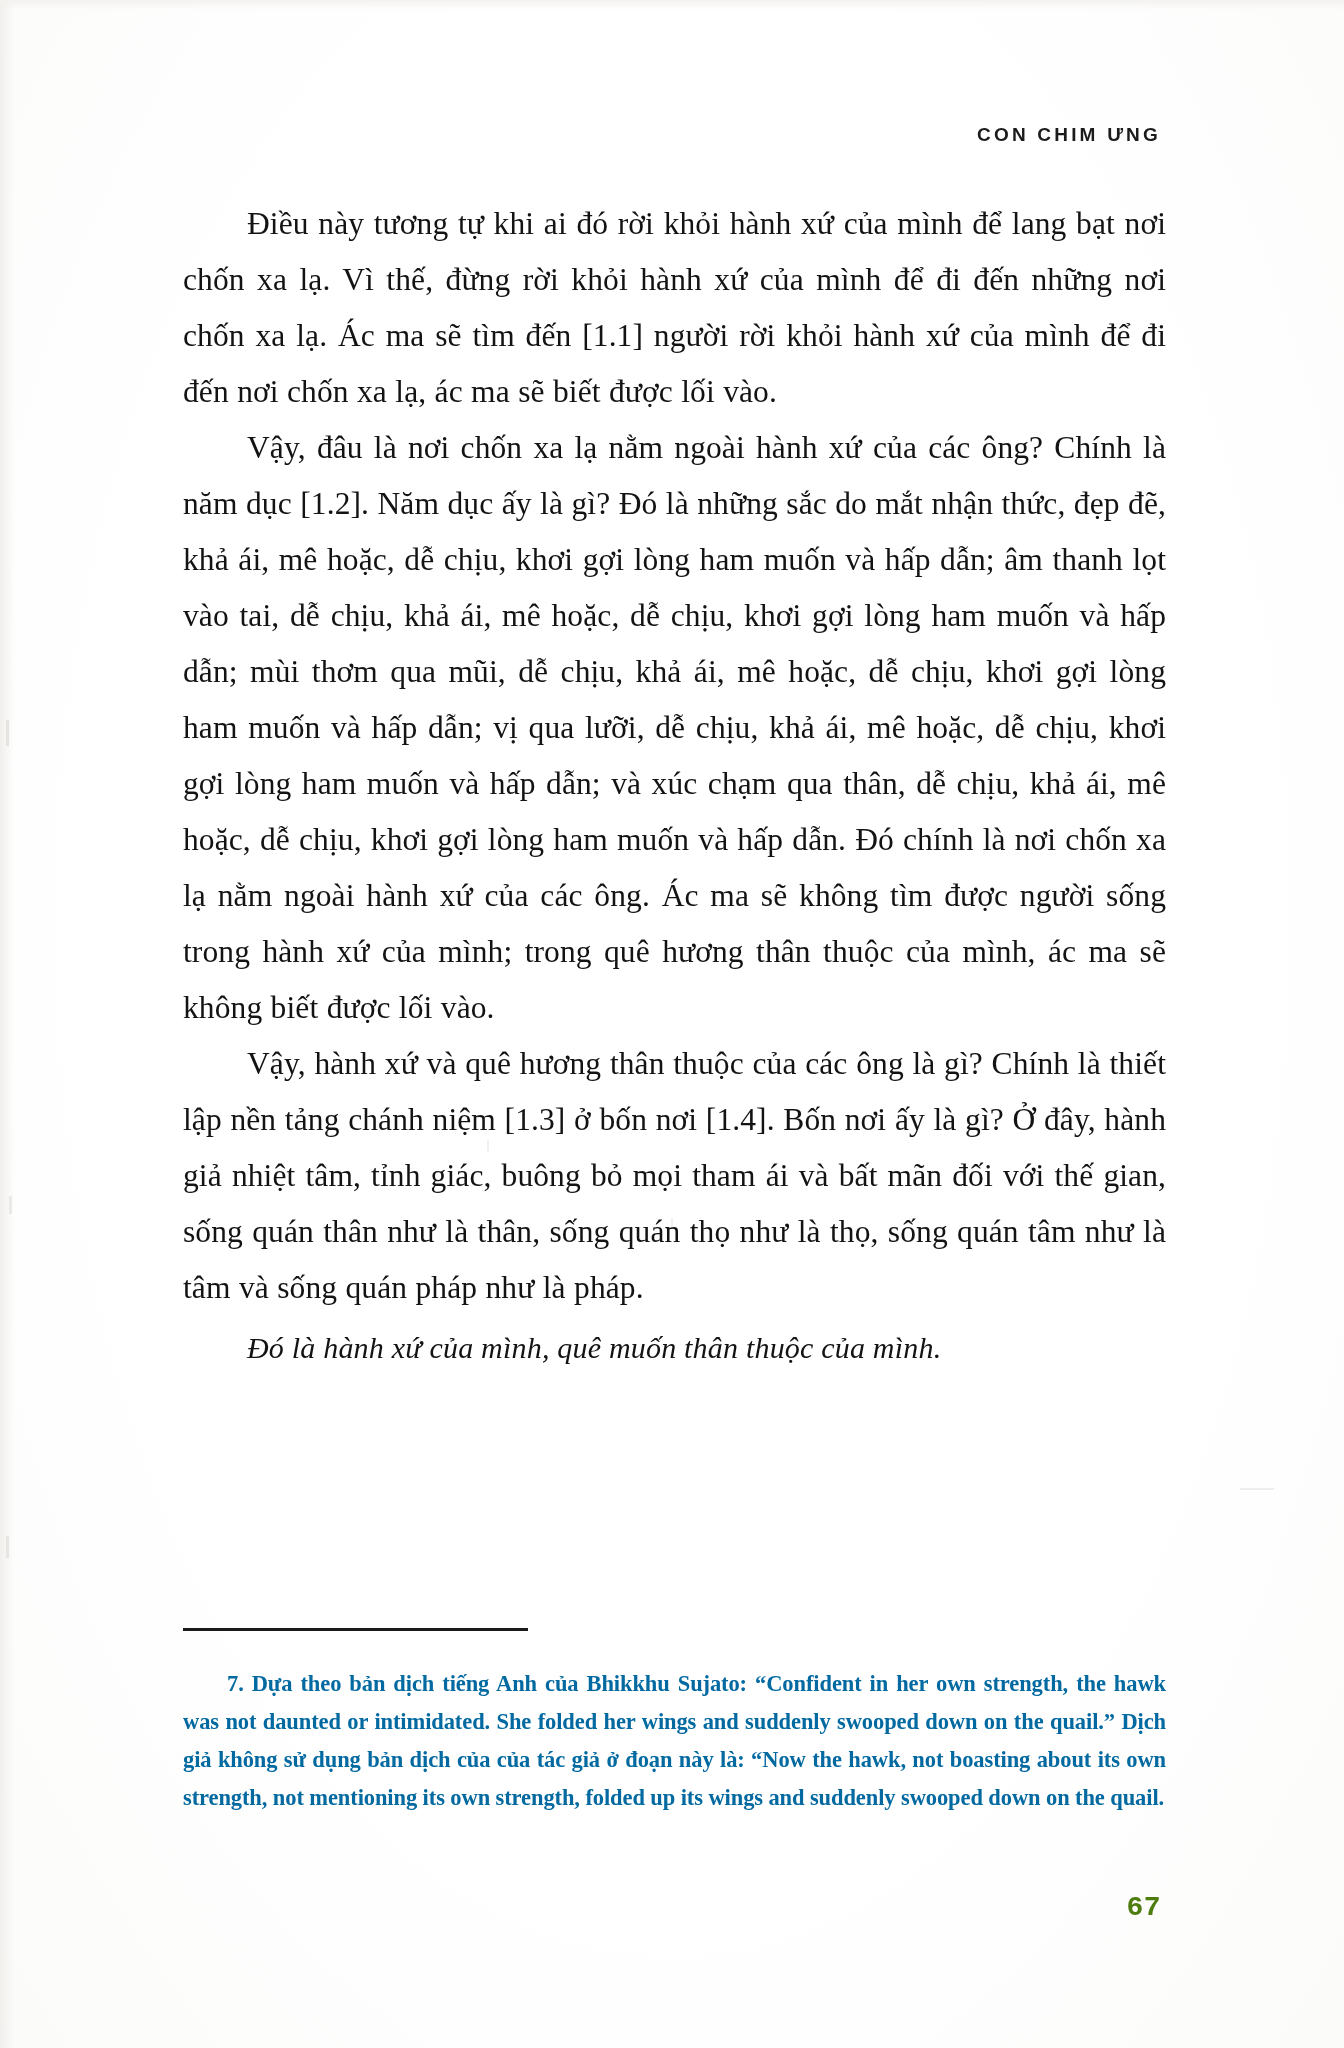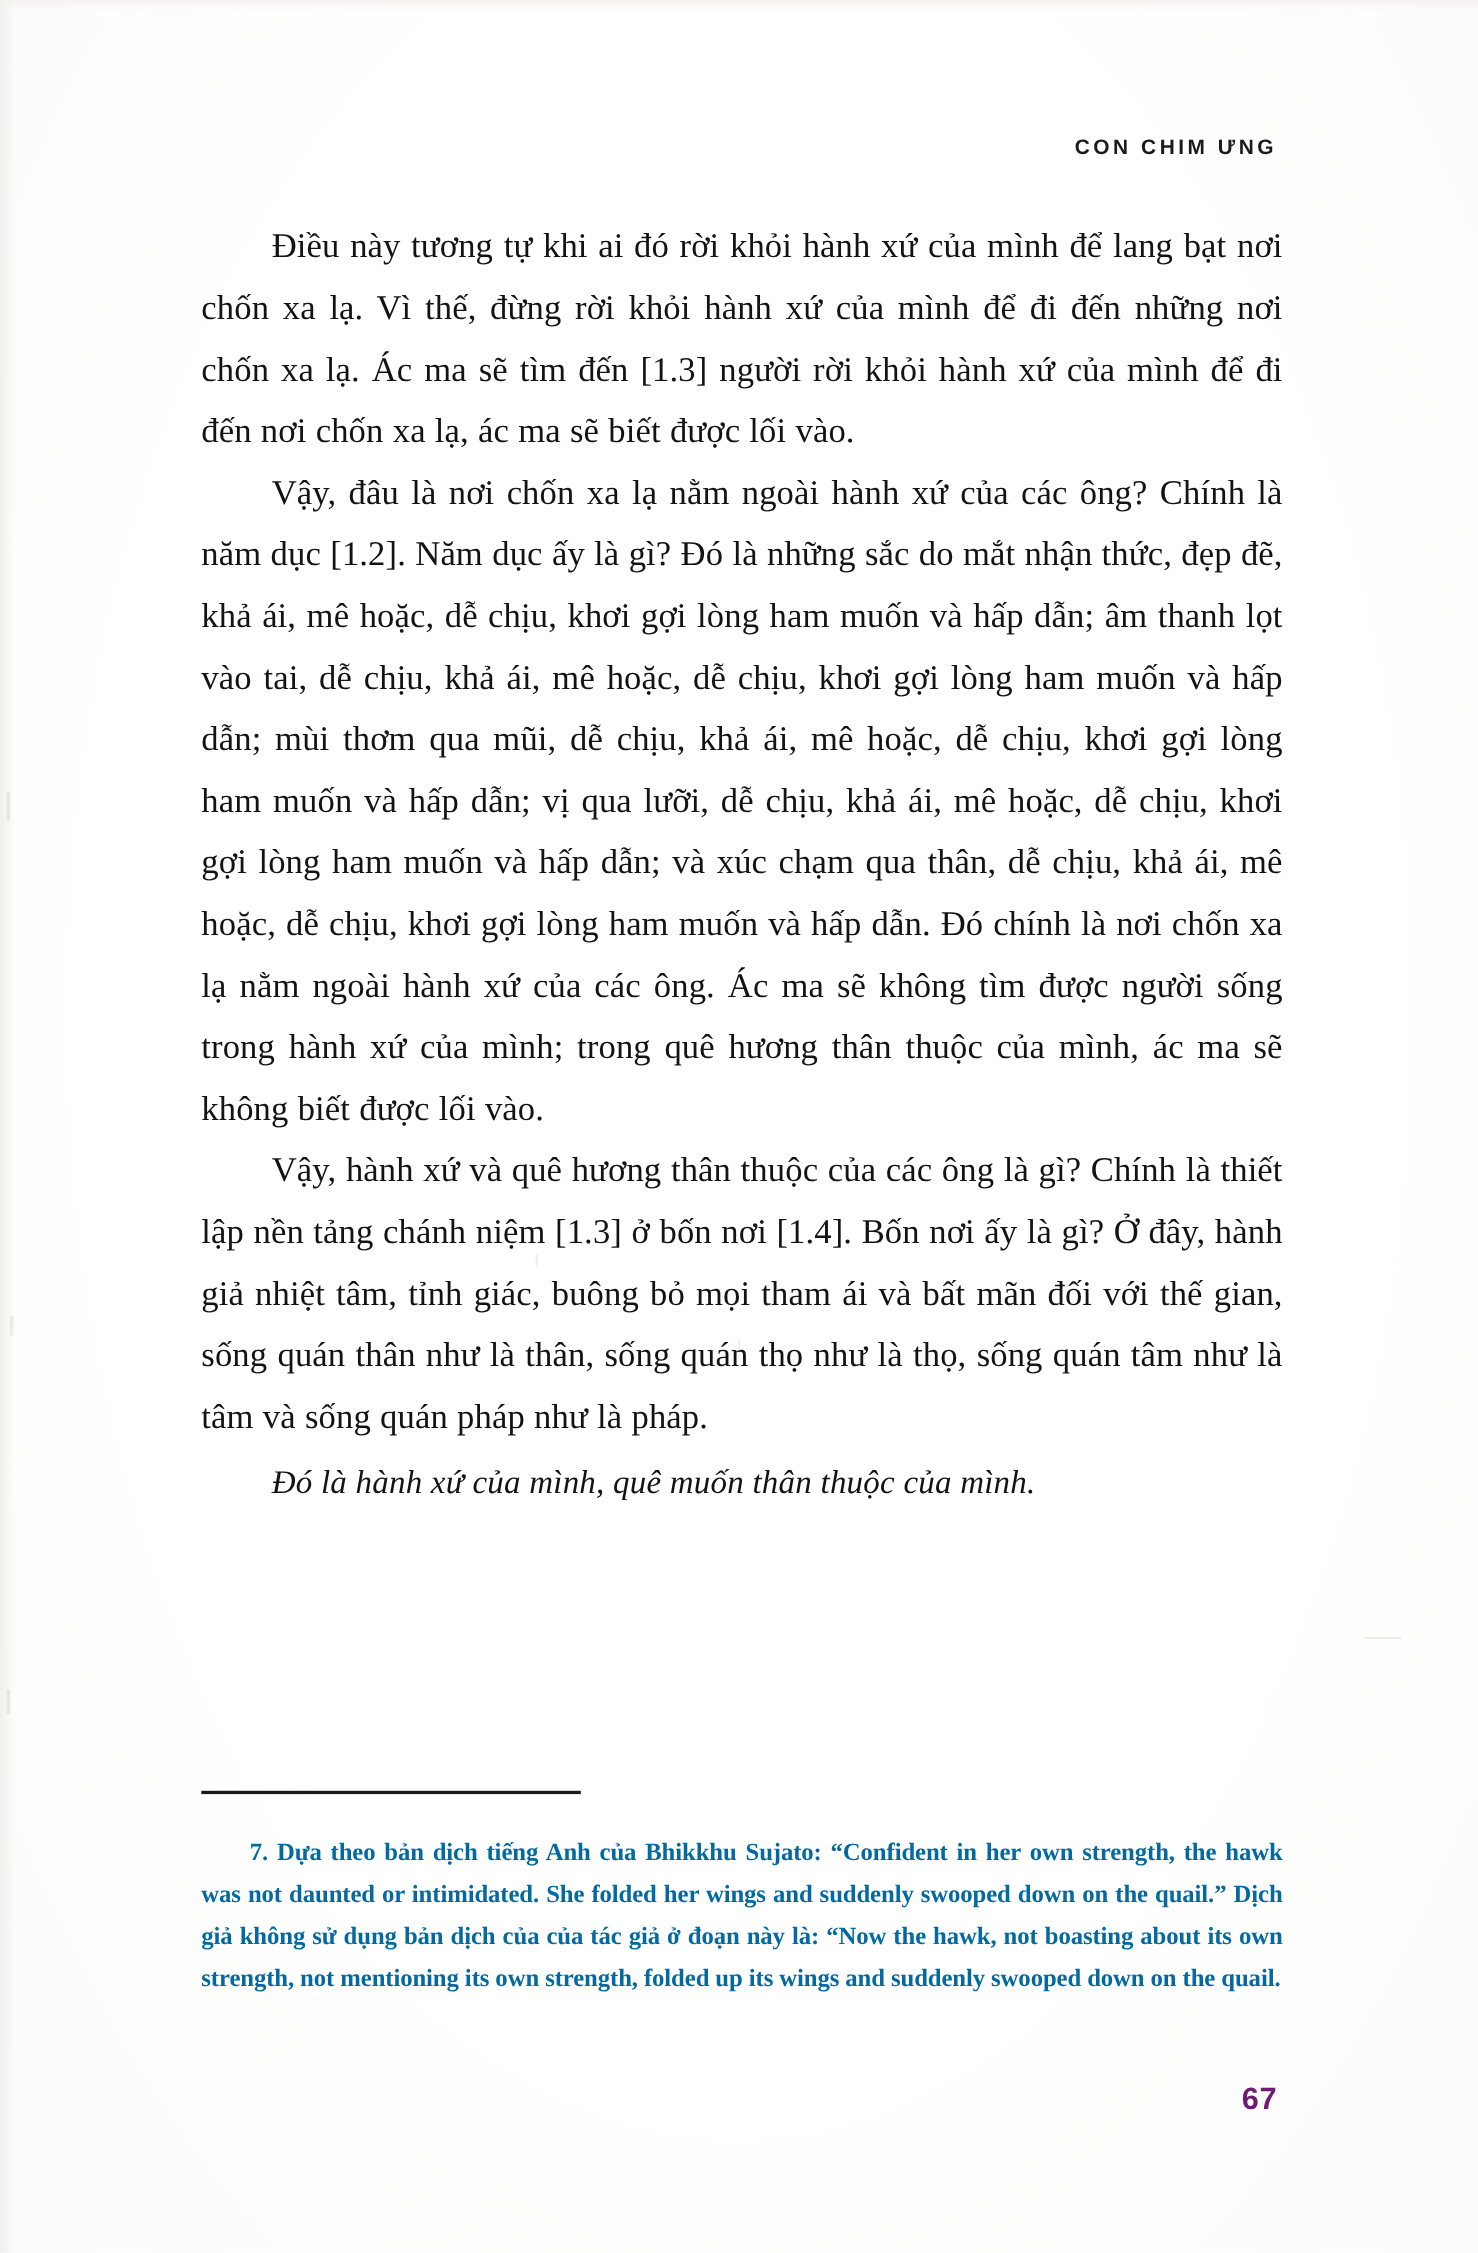--- a/index.html
+++ b/index.html
@@ -120,24 +120,24 @@
     color: #0369a1;
     text-indent: 44px;
     letter-spacing: -0.1px;
   }
 
   
   .folio {
     position: absolute;
     top: 1892px;
     right: 183px;
-    font-family: Liberation Sans, sans-serif;
+    font-family: Liberation Mono, monospace;
     font-size: 28px;
     font-weight: 700;
-    color: #701a75;
+    color: #4d7c0f;
     letter-spacing: 0.5px;
   }
 
   
   .dust { position:absolute; background:#d8d6d2; pointer-events:none; }
   .d1 { left: 6px;  top: 720px;  width: 3px; height: 26px; opacity:.55; }
   .d2 { left: 9px;  top: 1196px; width: 3px; height: 18px; opacity:.45; }
   .d3 { left: 6px;  top: 1536px; width: 3px; height: 22px; opacity:.5; }
   .d4 { left: 1240px; top: 1488px; width: 34px; height: 2px; opacity:.4; }
   .d5 { left: 487px; top: 1140px; width: 2px; height: 12px; opacity:.4; }
@@ -156,21 +156,21 @@
   <div class="dust d3"></div>
   <div class="dust d4"></div>
   <div class="dust d5"></div>
   <div class="dust d6"></div>
 
   <div class="running-head">CON CHIM ƯNG</div>
 
   <div class="text-block">
 
 
-    <p class="body-par indent">Điều này tương tự khi ai đó rời khỏi hành xứ của mình để lang bạt nơi chốn xa lạ. Vì thế, đừng rời khỏi hành xứ của mình để đi đến những nơi chốn xa lạ. Ác ma sẽ tìm đến [1.3] người rời khỏi hành xứ của mình để đi đến nơi chốn xa lạ, ác ma sẽ biết được lối vào.</p>
+    <p class="body-par indent">Điều này tương tự khi ai đó rời khỏi hành xứ của mình để lang bạt nơi chốn xa lạ. Vì thế, đừng rời khỏi hành xứ của mình để đi đến những nơi chốn xa lạ. Ác ma sẽ tìm đến [1.1] người rời khỏi hành xứ của mình để đi đến nơi chốn xa lạ, ác ma sẽ biết được lối vào.</p>
 
     <p class="body-par indent">Vậy, đâu là nơi chốn xa lạ nằm ngoài hành xứ của các ông? Chính là năm dục [1.2]. Năm dục ấy là gì? Đó là những sắc do mắt nhận thức, đẹp đẽ, khả ái, mê hoặc, dễ chịu, khơi gợi lòng ham muốn và hấp dẫn; âm thanh lọt vào tai, dễ chịu, khả ái, mê hoặc, dễ chịu, khơi gợi lòng ham muốn và hấp dẫn; mùi thơm qua mũi, dễ chịu, khả ái, mê hoặc, dễ chịu, khơi gợi lòng ham muốn và hấp dẫn; vị qua lưỡi, dễ chịu, khả ái, mê hoặc, dễ chịu, khơi gợi lòng ham muốn và hấp dẫn; và xúc chạm qua thân, dễ chịu, khả ái, mê hoặc, dễ chịu, khơi gợi lòng ham muốn và hấp dẫn. Đó chính là nơi chốn xa lạ nằm ngoài hành xứ của các ông. Ác ma sẽ không tìm được người sống trong hành xứ của mình; trong quê hương thân thuộc của mình, ác ma sẽ không biết được lối vào.</p>
 
     <p class="body-par indent">Vậy, hành xứ và quê hương thân thuộc của các ông là gì? Chính là thiết lập nền tảng chánh niệm [1.3] ở bốn nơi [1.4]. Bốn nơi ấy là gì? Ở đây, hành giả nhiệt tâm, tỉnh giác, buông bỏ mọi tham ái và bất mãn đối với thế gian, sống quán thân như là thân, sống quán thọ như là thọ, sống quán tâm như là tâm và sống quán pháp như là pháp.</p>
 
     <p class="verse-italic">Đó là hành xứ của mình, quê muốn thân thuộc của mình.</p>
 
   </div>
 
   <div class="footnote-area">

